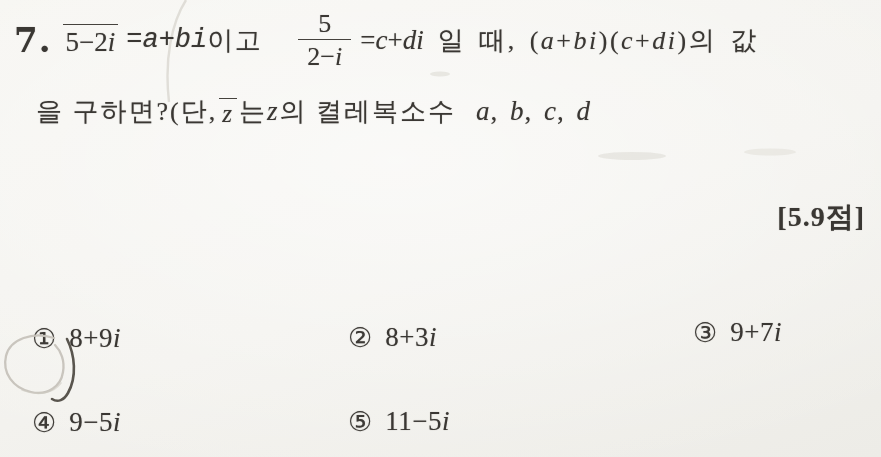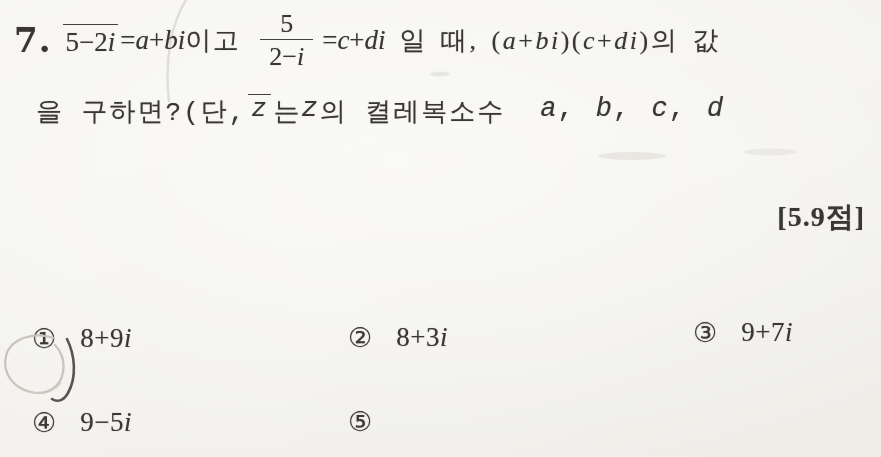--- a/index.html
+++ b/index.html
@@ -20,47 +20,47 @@
   }
   
   .line1{
     position:absolute;left:14px;top:4px;height:72px;
     display:flex;align-items:center;white-space:nowrap;
   }
   .qnum{font-size:34px;font-weight:bold;letter-spacing:1px;margin-right:11px;font-family:"DejaVu Serif",serif;}
   .math{font-size:27px;}
   .kr{font-size:26px;letter-spacing:1.5px;}
   .overline{display:inline-block;border-top:1.7px solid #45423d;padding:3px 3px 0 3px;line-height:1.05;text-align:right;}
-  .after-conj{margin-left:2px;}
-  .igo{margin-right:14px;}
+  .after-conj{margin-left:8px;font-family:Liberation Mono, monospace;}
+  .igo{margin-right:30px;}
   .frac{display:inline-flex;flex-direction:column;align-items:center;line-height:1.12;margin:0 9px 0 6px;}
   .frac-num{font-size:26px;padding:0 4px 1px 4px;}
   .frac-den{font-size:26px;border-top:1.8px solid #45423d;padding:2px 9px 0 9px;}
   .when{letter-spacing:2.5px;margin-left:14px;word-spacing:4px;}
   
   .line2{
     position:absolute;left:36px;top:94px;
-    display:flex;align-items:flex-start;white-space:nowrap;
-    font-size:26px;letter-spacing:2px;font-family:Liberation Mono, monospace;
+    display:flex;align-items:center;white-space:nowrap;
+    font-size:26px;letter-spacing:2px;
   }
   .zbar{display:inline-block;border-top:1.9px solid #45423d;padding:2px 3px 0 3px;line-height:1;margin:0 2px;font-size:25px;}
-  .vars{margin-left:35px;letter-spacing:1px;word-spacing:4px;}
+  .vars{margin-left:20px;letter-spacing:1px;word-spacing:4px;}
   
   .points{
     position:absolute;right:16px;top:198px;
     font-size:28px;font-weight:600;letter-spacing:1px;
     font-family:"Liberation Serif",serif;
   }
   
   .choice{
     position:absolute;display:flex;align-items:center;gap:13px;
     font-size:27px;white-space:nowrap;
   }
   .choice .marker{font-family:"DejaVu Sans",sans-serif;font-size:27px;color:#3d3a36;}
-  .choice .val{font-size:27px;letter-spacing:0.5px;margin-left:11px;}
+  .choice .val{font-size:27px;letter-spacing:0.5px;}
   .c1{left:32px;top:323px;}
   .c2{left:348px;top:322px;}
   .c3{left:693px;top:317px;}
   .c4{left:32px;top:407px;}
   .c5{left:348px;top:406px;}
   
   .artifacts,.annotation{position:absolute;pointer-events:none;}
   .artifacts{inset:0;}
   .annotation{left:0;top:322px;}
   i{font-style:italic;}
@@ -114,20 +114,21 @@
     <div class="choice c3">
       <span class="marker">③</span>
       <span class="val">9+7<i>i</i></span>
     </div>
     <div class="choice c4">
       <span class="marker">④</span>
       <span class="val">9−5<i>i</i></span>
     </div>
     <div class="choice c5">
       <span class="marker">⑤</span>
+      <span class="val">11−5<i>i</i></span>
     </div>
 
   </div>
 
   <svg class="annotation" width="130" height="110" viewBox="0 0 130 110">
     <path d="M 54 16 C 33 9 10 17 6 34 C 2 51 13 66 31 70 C 48 74 61 64 63 50 C 65 39 61 29 55 23" fill="none" stroke="#c6c2ba" stroke-width="2.3" stroke-linecap="round" opacity="0.95"></path>
     <path d="M 22 68 C 37 74 53 72 61 61" fill="none" stroke="#cfcbc3" stroke-width="1.6" stroke-linecap="round" opacity="0.6"></path>
     <path d="M 67 17 C 75 33 77 55 68 71 C 64 78 58 81 52 77" fill="none" stroke="#59554e" stroke-width="2.6" stroke-linecap="round"></path>
   </svg>
 

